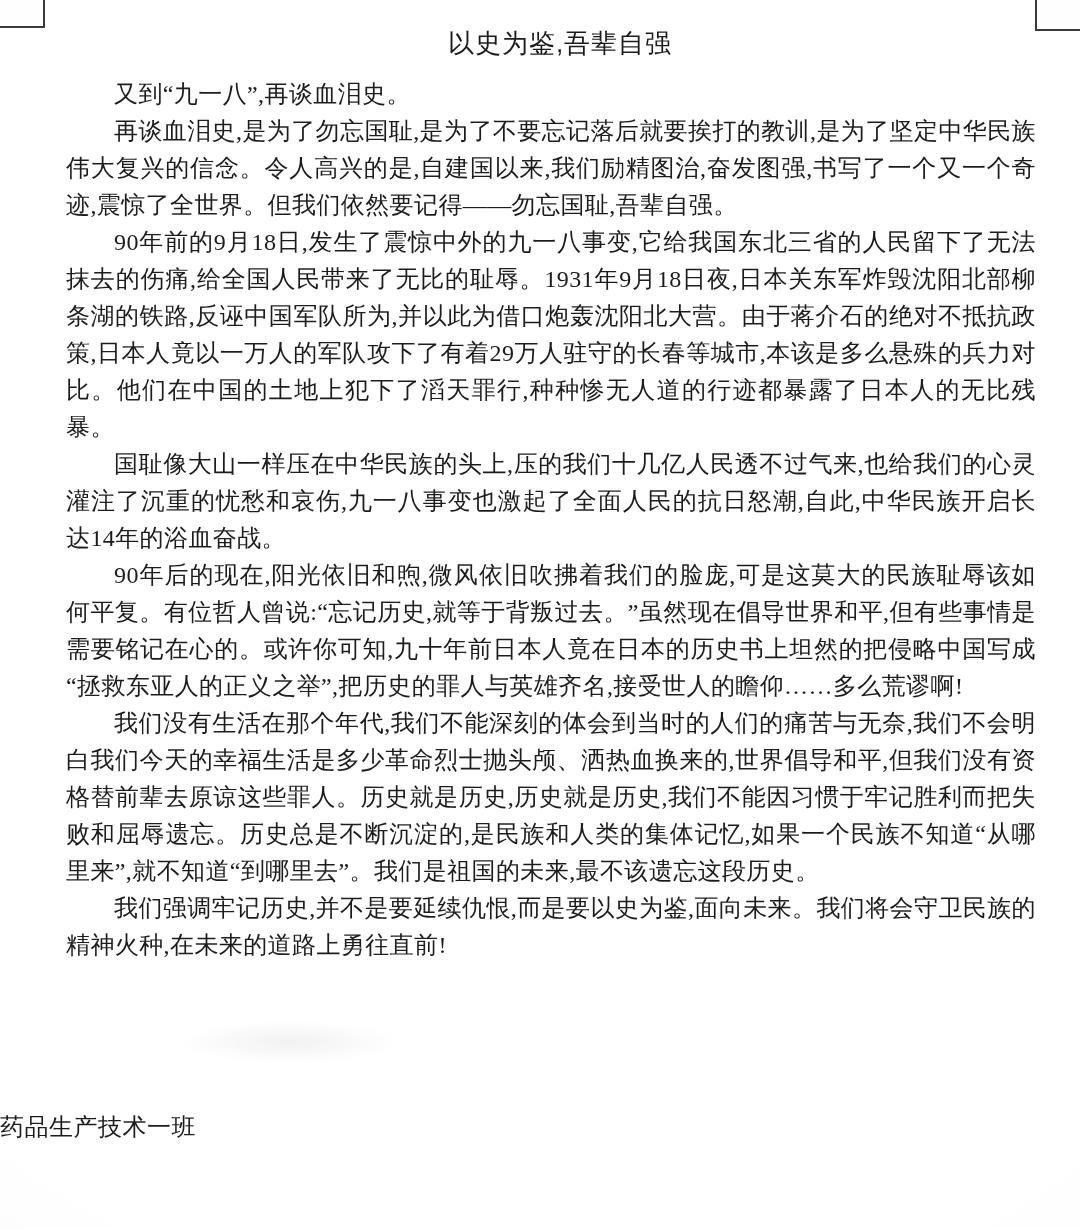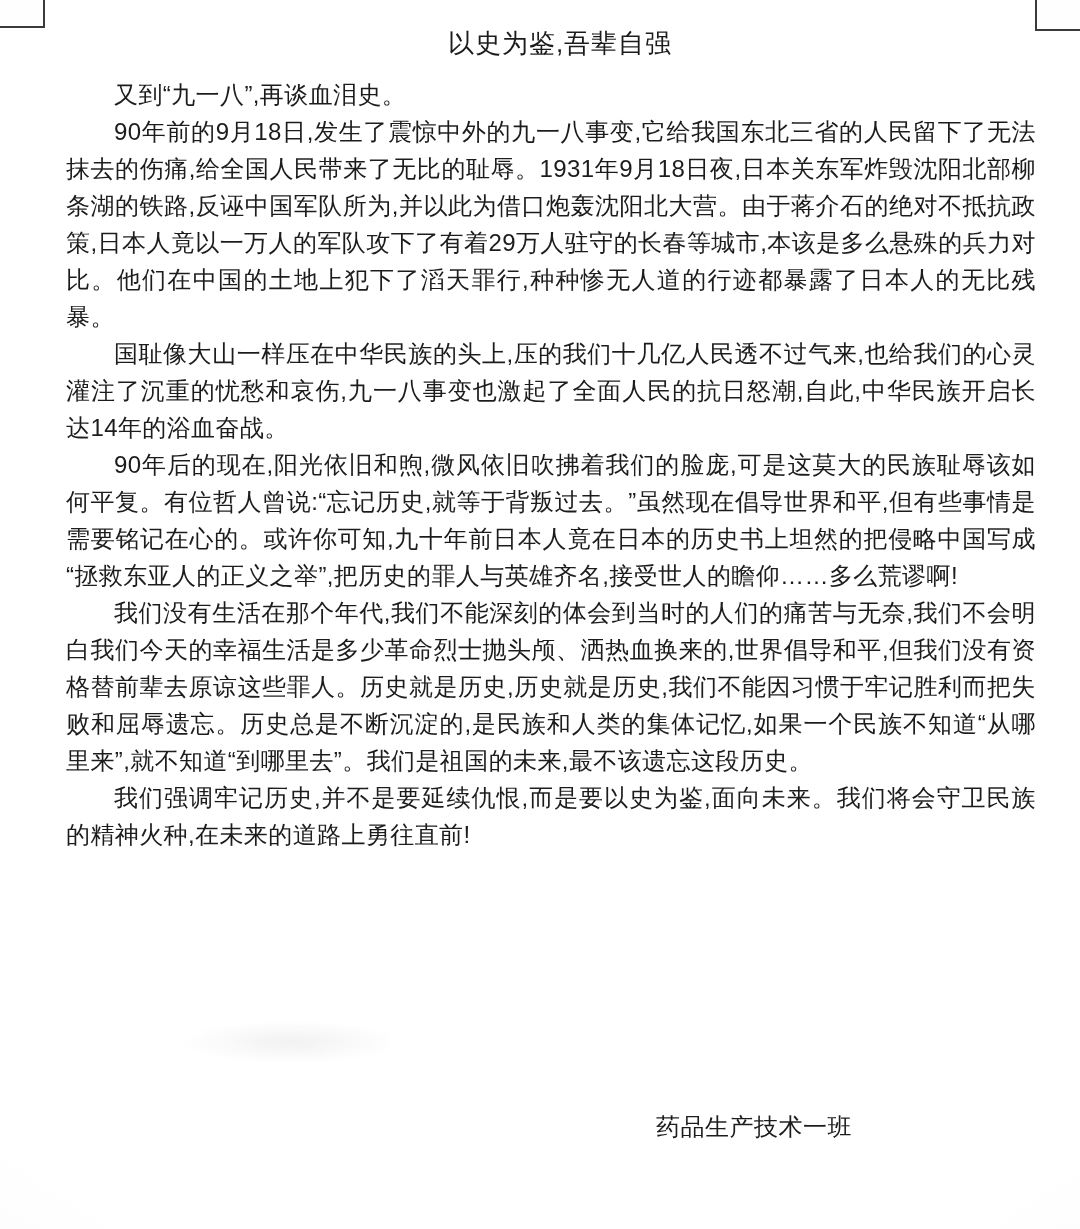--- a/index.html
+++ b/index.html
@@ -57,36 +57,37 @@
     padding-top: 27px;
     text-align: center;
     font-size: 26px;
     font-weight: 400;
     line-height: 32px;
     letter-spacing: 1px;
     color: #1b1b1b;
   }
   .essay-body {
     margin: 17px 64px 0 46px; 
+    font-family: Liberation Serif, serif;
   }
   .essay-body p {
     margin: 0;
     text-indent: 2em;
     font-size: 24px;
     line-height: 37px;
     letter-spacing: 0.4px;
     text-align: justify;
     color: #1c1c1c;
   }
   .signature-block {
     position: absolute;
     top: 1108px;
     left: 0;
     right: 248px; 
-    text-align: right;
+    text-align: left;
   }
   .signature-block p {
     margin: 0;
     font-size: 24px;
     line-height: 37px;
     letter-spacing: 0.5px;
     color: #1c1c1c;
   }
 </style>
 </head>
@@ -95,20 +96,21 @@
 <div class="page">
 
   <div class="corner-mark left"></div>
   <div class="corner-mark right"></div>
   <div class="smudge"></div>
 
   <h1 class="essay-title">以史为鉴,吾辈自强</h1>
 
   <div class="essay-body">
     <p>又到“九一八”,再谈血泪史。</p>
+    <p>再谈血泪史,是为了勿忘国耻,是为了不要忘记落后就要挨打的教训,是为了坚定中华民族伟大复兴的信念。令人高兴的是,自建国以来,我们励精图治,奋发图强,书写了一个又一个奇迹,震惊了全世界。但我们依然要记得——勿忘国耻,吾辈自强。</p>
     <p>90年前的9月18日,发生了震惊中外的九一八事变,它给我国东北三省的人民留下了无法抹去的伤痛,给全国人民带来了无比的耻辱。1931年9月18日夜,日本关东军炸毁沈阳北部柳条湖的铁路,反诬中国军队所为,并以此为借口炮轰沈阳北大营。由于蒋介石的绝对不抵抗政策,日本人竟以一万人的军队攻下了有着29万人驻守的长春等城市,本该是多么悬殊的兵力对比。他们在中国的土地上犯下了滔天罪行,种种惨无人道的行迹都暴露了日本人的无比残暴。</p>
     <p>国耻像大山一样压在中华民族的头上,压的我们十几亿人民透不过气来,也给我们的心灵灌注了沉重的忧愁和哀伤,九一八事变也激起了全面人民的抗日怒潮,自此,中华民族开启长达14年的浴血奋战。</p>
     <p>90年后的现在,阳光依旧和煦,微风依旧吹拂着我们的脸庞,可是这莫大的民族耻辱该如何平复。有位哲人曾说:“忘记历史,就等于背叛过去。”虽然现在倡导世界和平,但有些事情是需要铭记在心的。或许你可知,九十年前日本人竟在日本的历史书上坦然的把侵略中国写成“拯救东亚人的正义之举”,把历史的罪人与英雄齐名,接受世人的瞻仰……多么荒谬啊!</p>
     <p>我们没有生活在那个年代,我们不能深刻的体会到当时的人们的痛苦与无奈,我们不会明白我们今天的幸福生活是多少革命烈士抛头颅、洒热血换来的,世界倡导和平,但我们没有资格替前辈去原谅这些罪人。历史就是历史,历史就是历史,我们不能因习惯于牢记胜利而把失败和屈辱遗忘。历史总是不断沉淀的,是民族和人类的集体记忆,如果一个民族不知道“从哪里来”,就不知道“到哪里去”。我们是祖国的未来,最不该遗忘这段历史。</p>
     <p>我们强调牢记历史,并不是要延续仇恨,而是要以史为鉴,面向未来。我们将会守卫民族的精神火种,在未来的道路上勇往直前!</p>
   </div>
 
   <div class="signature-block">
     <p>药品生产技术一班</p>
   </div>

